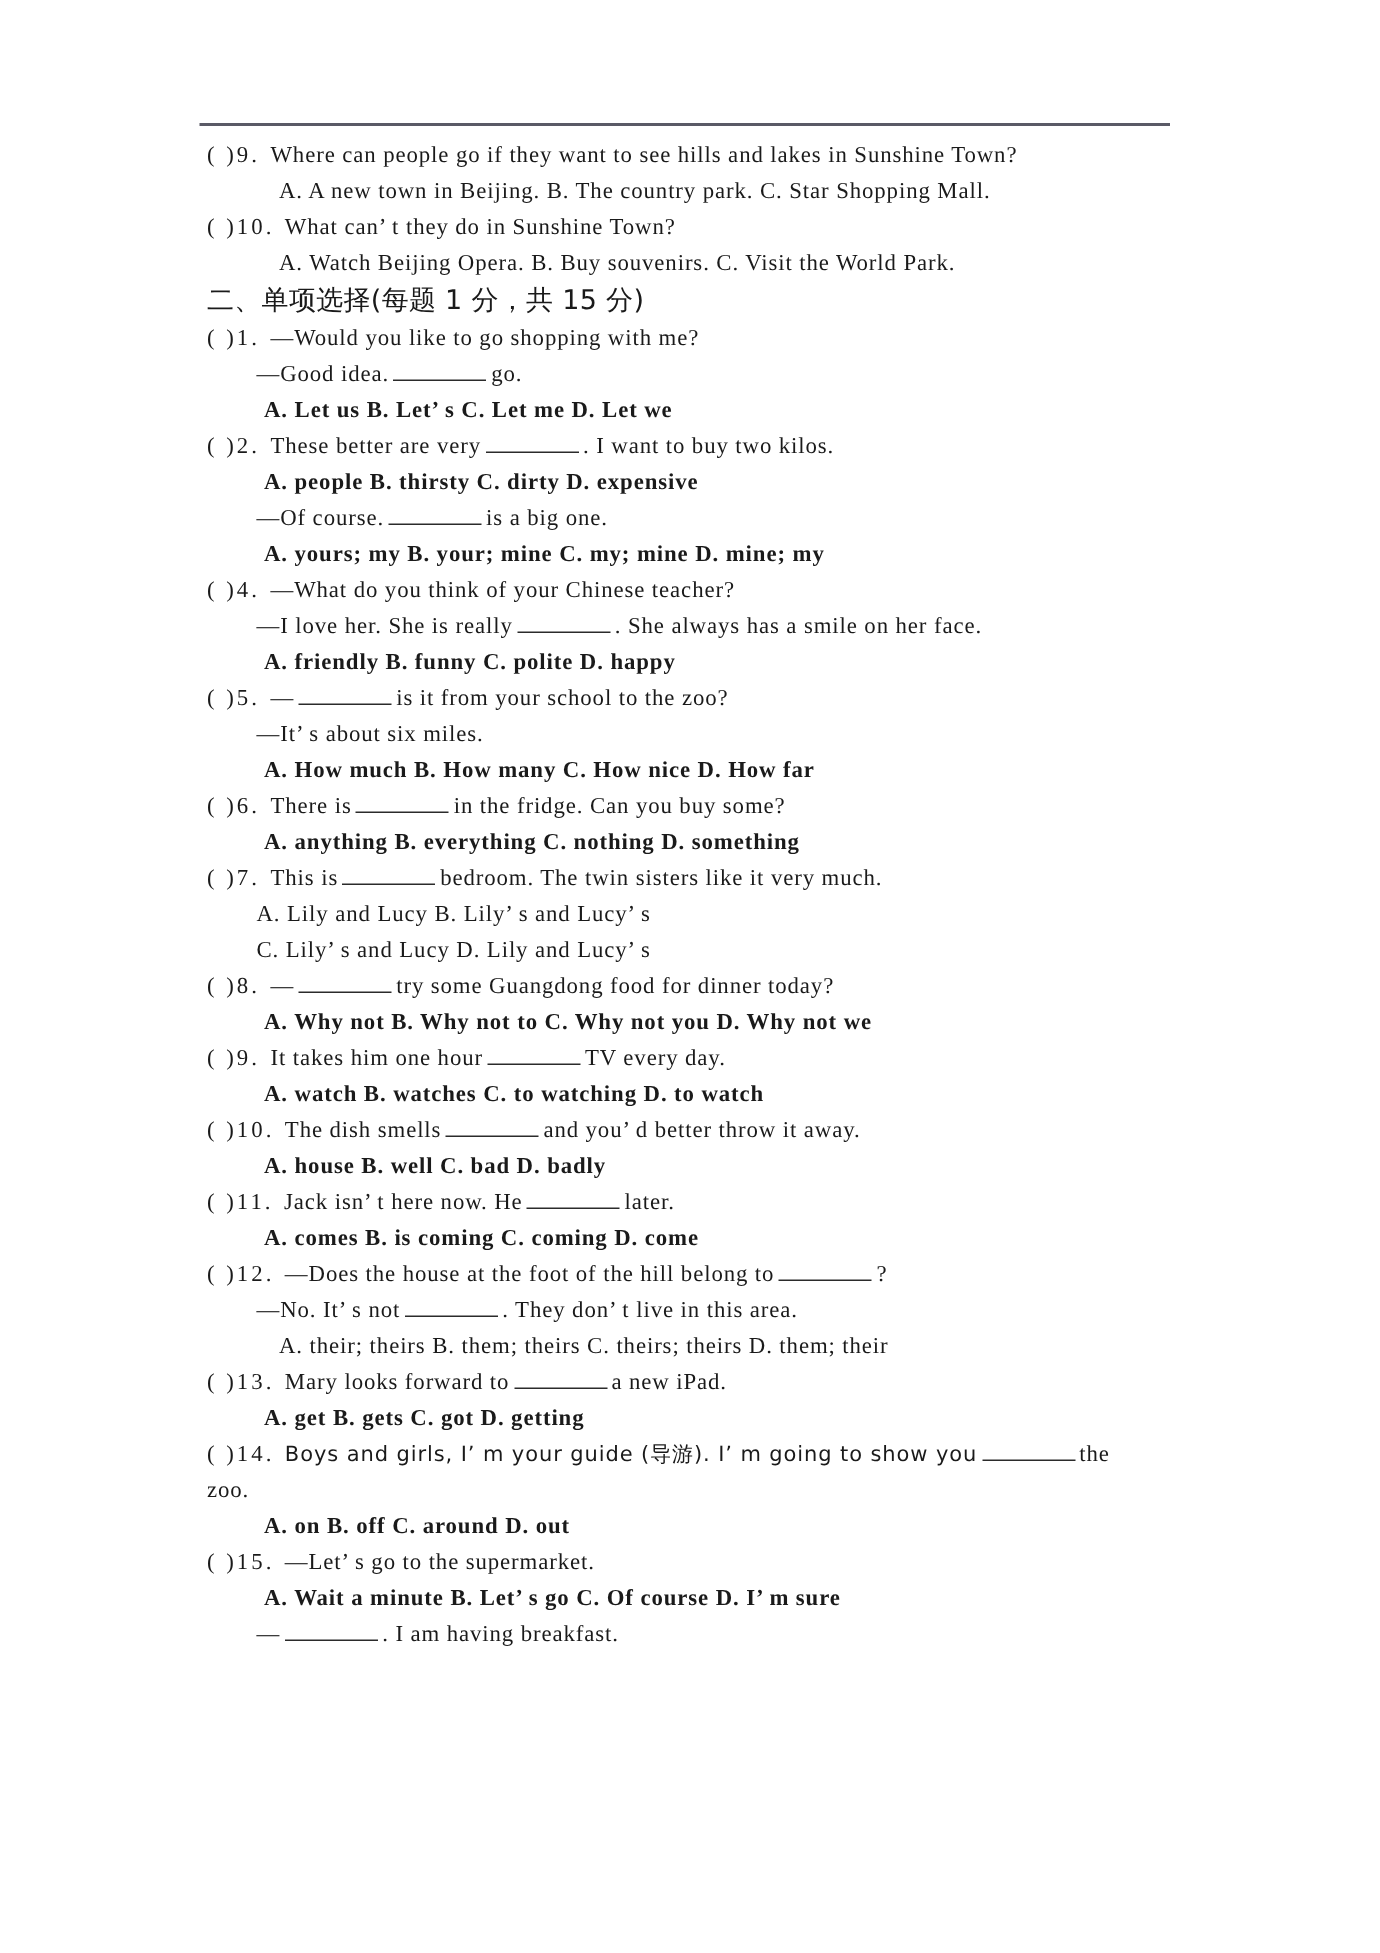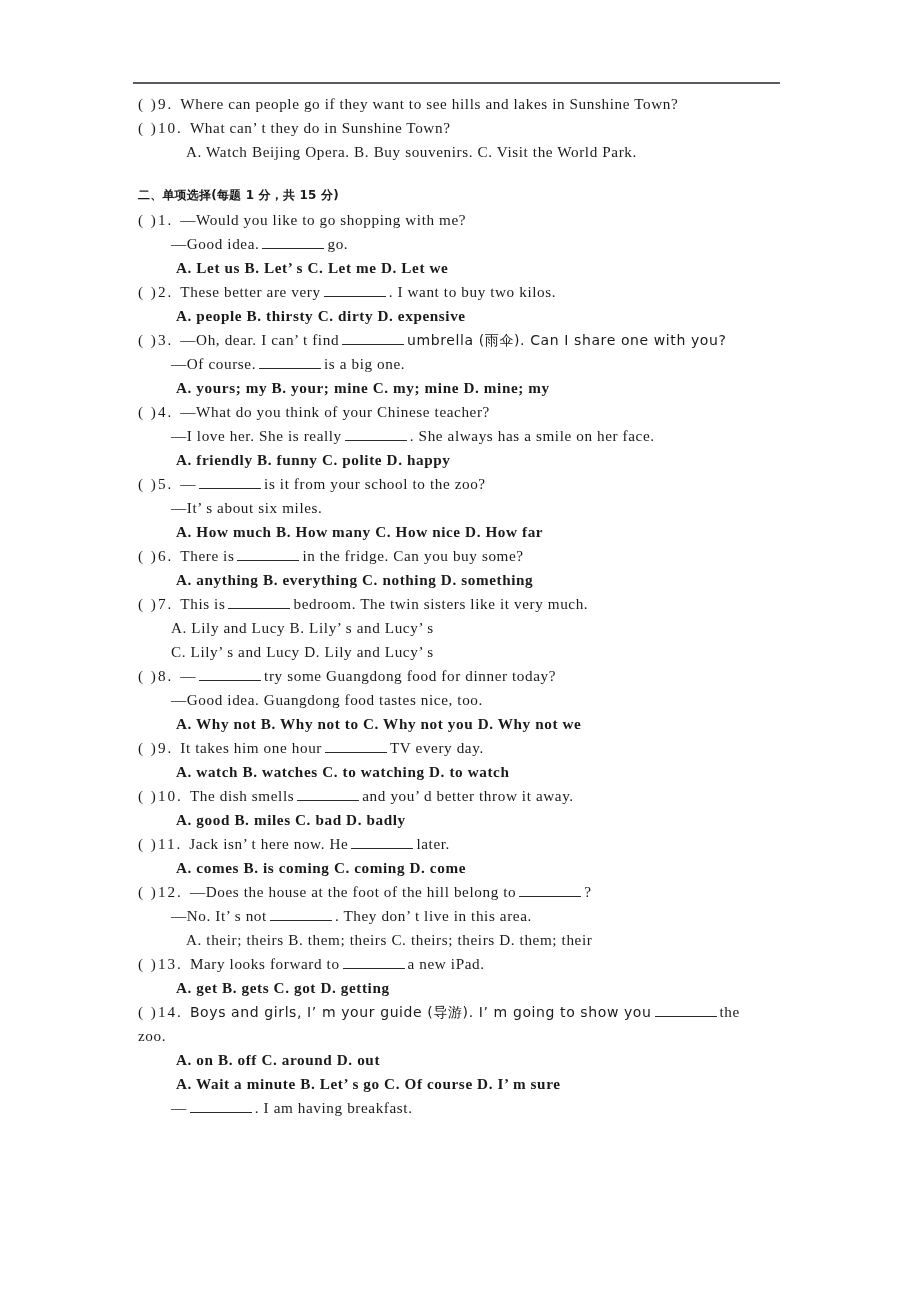--- a/index.html
+++ b/index.html
@@ -67,26 +67,26 @@
   .opt-line-2 {
     padding-left: 33px;
     font-family: Liberation Serif, serif;
   }
   .opt-line-3 {
     padding-left: 38px;
     font-weight: bold;
   }
   
   .section-heading {
-    font-size: 12px;
+    font-size: 18px;
     line-height: 26px;
-    font-weight: bold;
+    font-weight: normal;
     font-family: "DejaVu Sans", "Liberation Sans", sans-serif;
     letter-spacing: 0.2px;
-    margin-top: 18px;
+    margin-top: 0;
   }
   .cjk-inline {
     font-family: "DejaVu Sans", "Liberation Sans", sans-serif;
     font-size: 14px;
   }
   
   .blank {
     display: inline-block;
     border-bottom: 1px solid #2b2b2b;
     vertical-align: baseline;
@@ -106,20 +106,21 @@
 
   <div class="header-rule-wrap">
     <div class="header-rule"></div>
   </div>
 
   <div class="body-block">
 
     <div class="ln q-line">
       <span class="paren">(  )9.</span><span class="gap-sm"></span><span>Where can people go if they want to see hills and lakes in Sunshine Town?</span>
     </div>
+    <div class="ln opt-line">A. A new town in Beijing.       B. The country park.       C. Star Shopping Mall.</div>
 
     <div class="ln q-line">
       <span class="paren">(  )10.</span><span class="gap-sm"></span><span>What can’ t they do in Sunshine Town?</span>
     </div>
     <div class="ln opt-line">A. Watch Beijing Opera.       B. Buy souvenirs.        C. Visit the World Park.</div>
 
     <div class="section-heading">二、单项选择(每题 1 分，共 15 分)</div>
 
     <div class="ln q-line">
       <span class="paren">(  )1.</span><span class="gap-sm"></span><span>—Would you like to go shopping with me?</span>
@@ -127,23 +128,20 @@
     <div class="ln cont-line">
       <span>—Good idea.</span><span class="blank w-m"></span><span>go.</span>
     </div>
     <div class="ln opt-line-3">A. Let us    B. Let’ s    C. Let me    D. Let we</div>
 
     <div class="ln q-line">
       <span class="paren">(  )2.</span><span class="gap-sm"></span><span>These better are very</span><span class="blank w-m"></span><span>. I want to buy two kilos.</span>
     </div>
     <div class="ln opt-line-3">A. people    B. thirsty    C. dirty    D. expensive</div>
 
-    <div class="ln q-line">
-      <span class="paren">(  )3.</span><span class="gap-sm"></span><span>—Oh, dear. I can’ t find</span><span class="blank w-m"></span><span class="cjk-inline">umbrella (雨伞). Can I share one with you?</span>
-    </div>
     <div class="ln cont-line">
       <span>—Of course.</span><span class="blank w-m"></span><span>is a big one.</span>
     </div>
     <div class="ln opt-line-3">A. yours; my    B. your; mine    C. my; mine    D. mine; my</div>
 
     <div class="ln q-line">
       <span class="paren">(  )4.</span><span class="gap-sm"></span><span>—What do you think of your Chinese teacher?</span>
     </div>
     <div class="ln cont-line">
       <span>—I love her. She is really</span><span class="blank w-m"></span><span>. She always has a smile on her face.</span>
@@ -163,32 +161,31 @@
 
     <div class="ln q-line">
       <span class="paren">(  )7.</span><span class="gap-sm"></span><span>This is</span><span class="blank w-m"></span><span>bedroom. The twin sisters like it very much.</span>
     </div>
     <div class="ln opt-line-2">A. Lily and Lucy      B. Lily’ s and Lucy’ s</div>
     <div class="ln opt-line-2">C. Lily’ s and Lucy    D. Lily and Lucy’ s</div>
 
     <div class="ln q-line">
       <span class="paren">(  )8.</span><span class="gap-sm"></span><span>—</span><span class="blank w-m"></span><span>try some Guangdong food for dinner today?</span>
     </div>
-    <div class="ln cont-line">—Good idea. Guangdong food tastes nice, too.</div>
     <div class="ln opt-line-3">A. Why not    B. Why not to    C. Why not you    D. Why not we</div>
 
     <div class="ln q-line">
       <span class="paren">(  )9.</span><span class="gap-sm"></span><span>It takes him one hour</span><span class="blank w-m"></span><span>TV every day.</span>
     </div>
     <div class="ln opt-line-3">A. watch    B. watches    C. to watching    D. to watch</div>
 
     <div class="ln q-line">
       <span class="paren">(  )10.</span><span class="gap-sm"></span><span>The dish smells</span><span class="blank w-m"></span><span>and you’ d better throw it away.</span>
     </div>
-    <div class="ln opt-line-3">A. good    B. miles    C. bad    D. badly</div>
+    <div class="ln opt-line-3">A. house    B. well    C. bad    D. badly</div>
 
     <div class="ln q-line">
       <span class="paren">(  )11.</span><span class="gap-sm"></span><span>Jack isn’ t here now. He</span><span class="blank w-m"></span><span>later.</span>
     </div>
     <div class="ln opt-line-3">A. comes    B. is coming    C. coming    D. come</div>
 
     <div class="ln q-line">
       <span class="paren">(  )12.</span><span class="gap-sm"></span><span>—Does the house at the foot of the hill belong to</span><span class="blank w-m"></span><span>?</span>
     </div>
     <div class="ln cont-line">
@@ -200,19 +197,22 @@
       <span class="paren">(  )13.</span><span class="gap-sm"></span><span>Mary looks forward to</span><span class="blank w-m"></span><span>a new iPad.</span>
     </div>
     <div class="ln opt-line-3">A. get    B. gets    C. got    D. getting</div>
 
     <div class="ln q-line">
       <span class="paren">(  )14.</span><span class="gap-sm"></span><span class="cjk-inline">Boys and girls, I’ m your guide (导游). I’ m going to show you</span><span class="blank w-m"></span><span>the</span>
     </div>
     <div class="ln">zoo.</div>
     <div class="ln opt-line-3">A. on    B. off    C. around    D. out</div>
 
+    <div class="ln q-line">
+      <span class="paren">(  )15.</span><span class="gap-sm"></span><span>—Let’ s go to the supermarket.</span>
+    </div>
     <div class="ln opt-line-3">A. Wait a minute    B. Let’ s go    C. Of course    D. I’ m sure</div>
     <div class="ln cont-line">
       <span>—</span><span class="blank w-m"></span><span>. I am having breakfast.</span>
     </div>
 
   </div>
 </div>
 
 </body></html>

